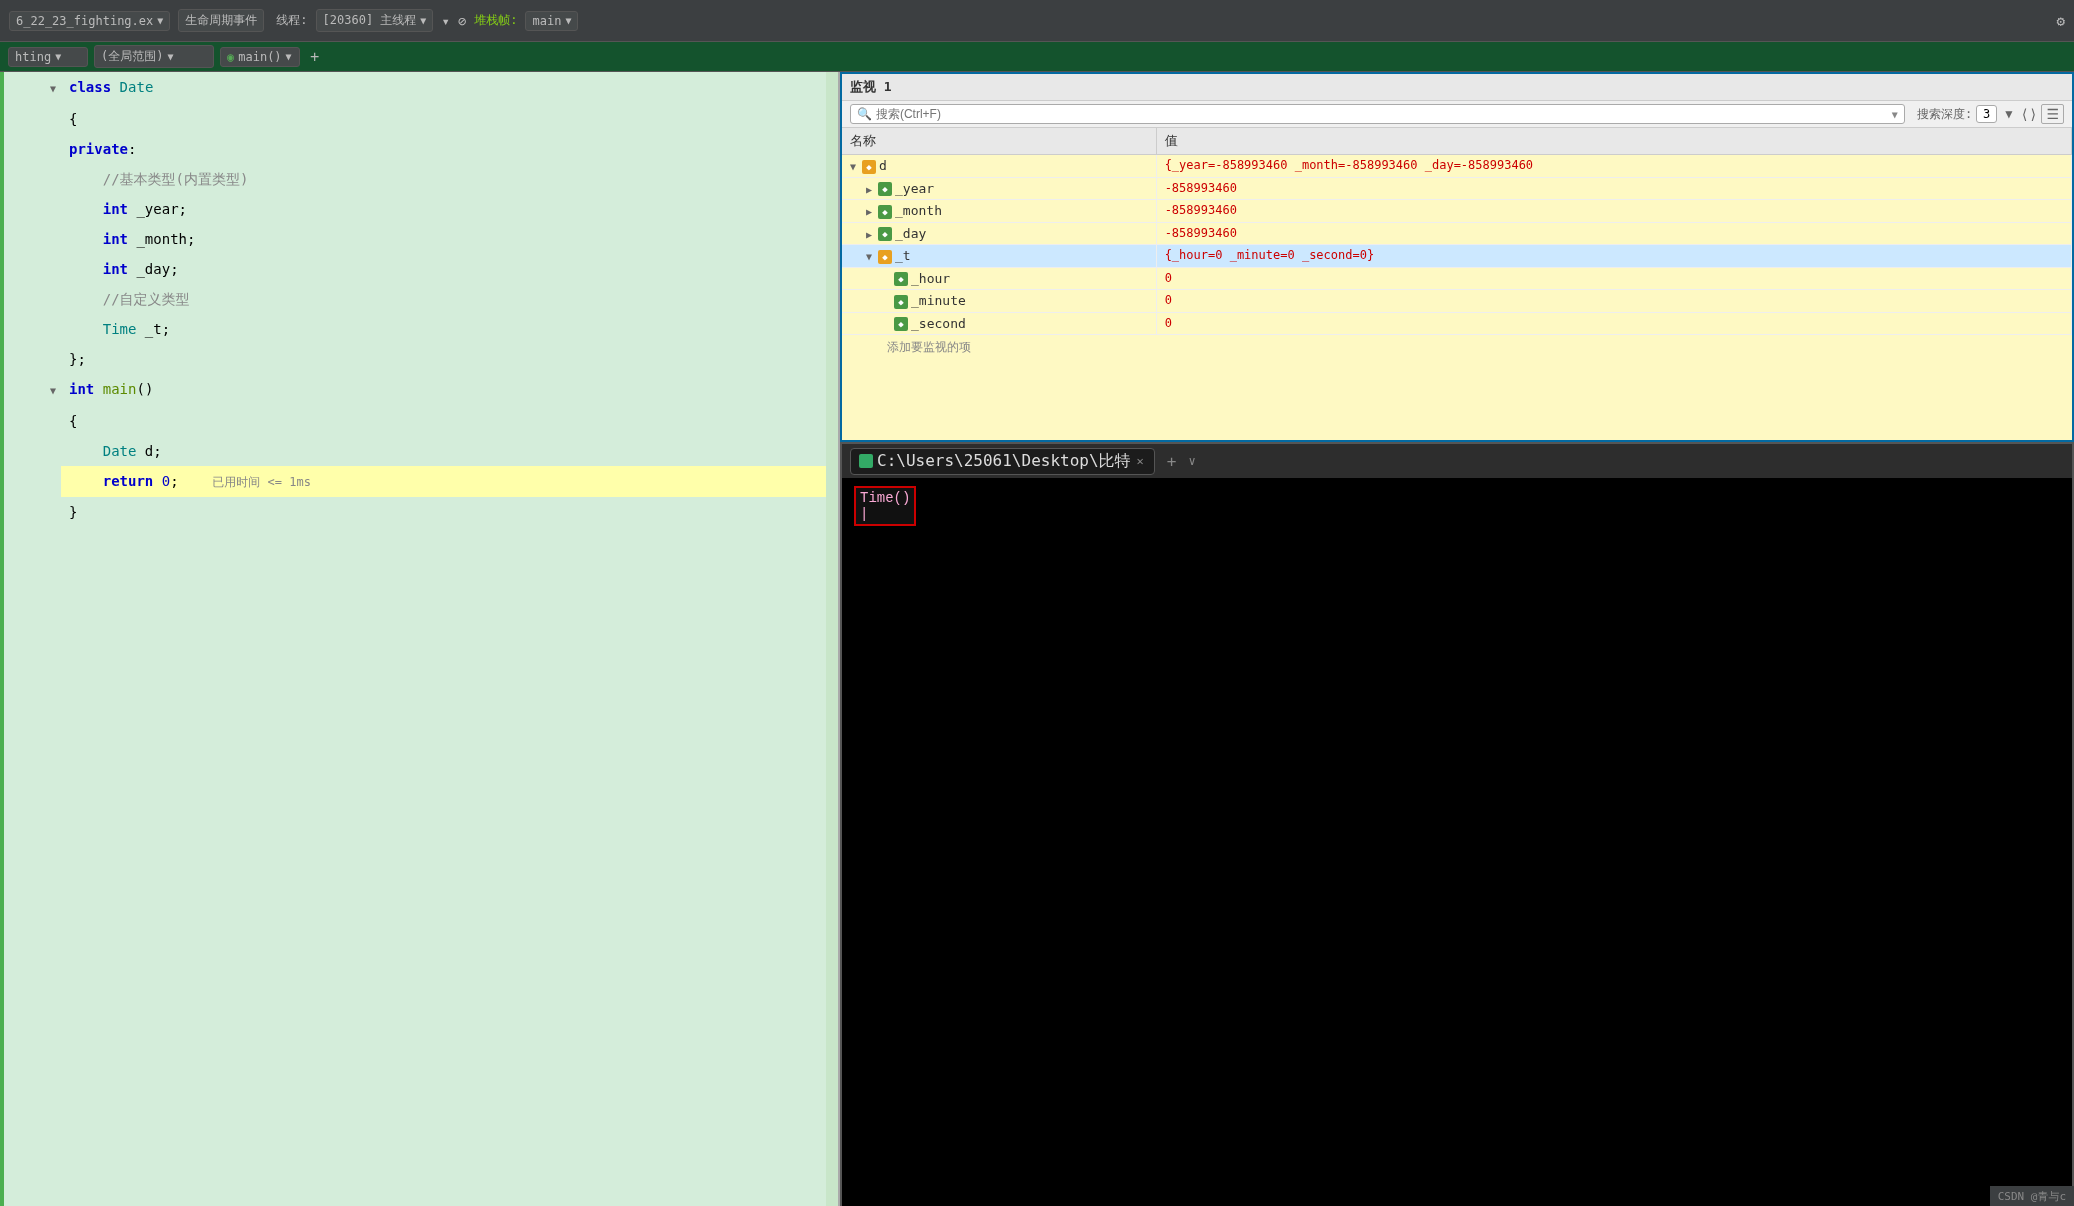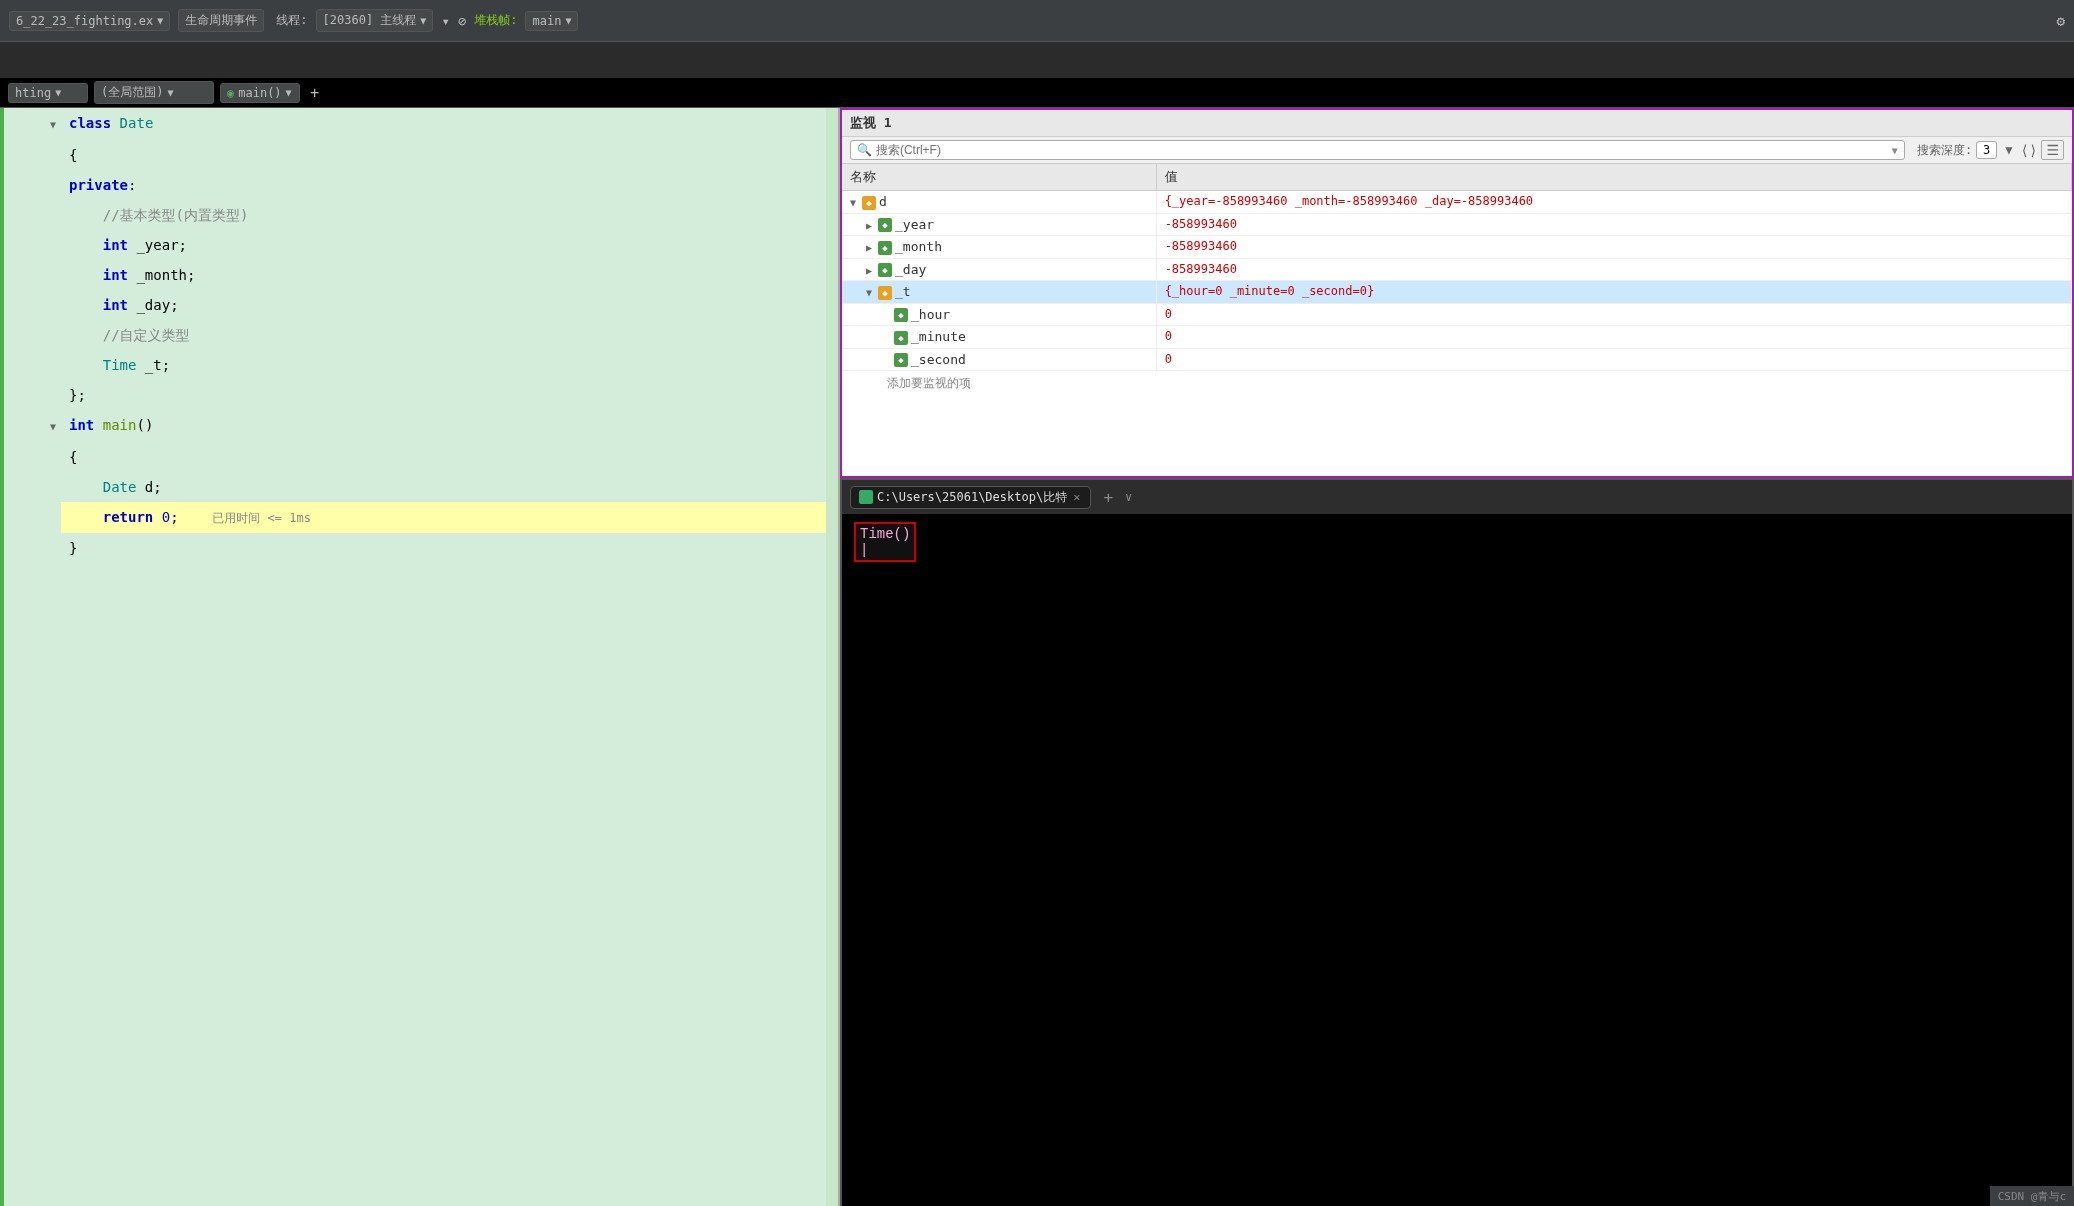--- a/index.html
+++ b/index.html
@@ -35,26 +35,25 @@
     }
     .toolbar-dropdown .arrow {
       margin-left: 4px;
       font-size: 10px;
     }
 
     
     .second-toolbar {
       display: flex;
       align-items: center;
-      background: #000000;
+      background: #14532d;
       height: 30px;
       padding: 0 8px;
       gap: 6px;
       border-bottom: 1px solid #555;
-      margin-top: 36px;
     }
     .add-btn {
       color: #bbb;
       font-size: 16px;
       cursor: pointer;
       background: none;
       border: none;
       padding: 0 4px;
     }
 
@@ -134,22 +133,22 @@
     
     .right-panel {
       flex: 1;
       display: flex;
       flex-direction: column;
       background: #2b2b2b;
     }
 
     
     .watch-panel {
-      background: #ffffff;
-      border: 2px solid #a21caf;
+      background: #fef9c3;
+      border: 2px solid #0369a1;
       flex: 0 0 370px;
     }
 
     .watch-header {
       display: flex;
       align-items: center;
       background: #e8e8e8;
       border-bottom: 1px solid #ccc;
       padding: 4px 8px;
       font-size: 13px;
@@ -551,21 +550,21 @@
           </tbody>
       </table>
 
       <div class="watch-add-row">添加要监视的项</div>
     </div>
 
     <div class="terminal-panel">
       <div class="terminal-titlebar">
         <div class="terminal-tab">
           <span class="terminal-icon"></span>
-          <span style="color:#ddd;font-size:12px;">C:\Users\25061\Desktop\比特</span>
+          <span style="color:#ddd;font-size:16px;">C:\Users\25061\Desktop\比特</span>
           <span class="terminal-close">✕</span>
         </div>
         <span class="terminal-add">+</span>
         <span class="terminal-dropdown">∨</span>
       </div>
       <div class="terminal-body">
         <span class="terminal-highlight">
           <span>Time()</span><br>
           <span>|</span>
         </span>

